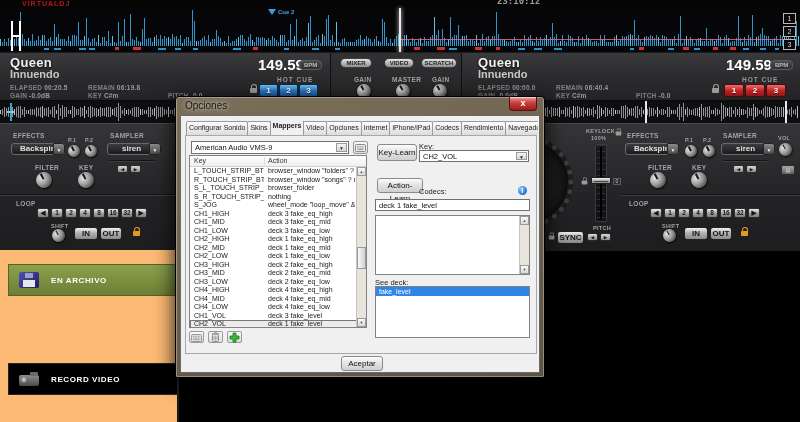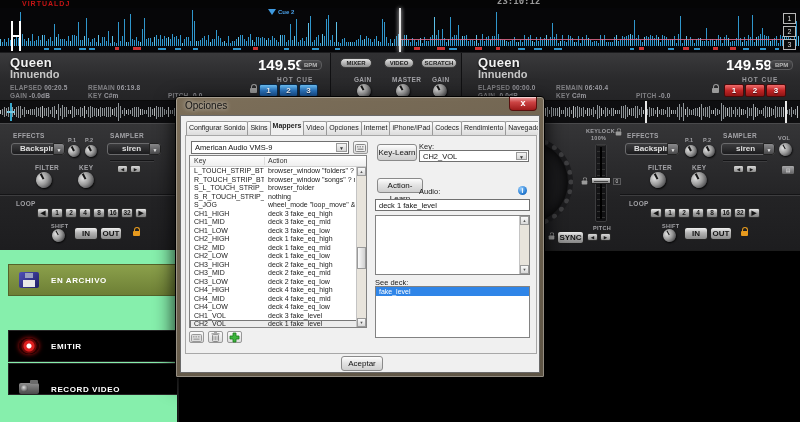--- a/index.html
+++ b/index.html
@@ -71,21 +71,21 @@
   .pslider{position:absolute;left:50px;top:20px;width:12px;height:78px;background:linear-gradient(#1a1a1c,#101012);border:1px solid #3c3c3e;border-radius:2px;}
   .pslider::before{content:"";position:absolute;left:1px;right:1px;top:0;bottom:0;background:repeating-linear-gradient(to bottom,#333 0 1px,transparent 1px 6px);}
   .pslider::after{content:"";position:absolute;left:50%;top:2px;bottom:2px;width:2px;margin-left:-1px;background:#000;}
   .phandle{position:absolute;left:46px;top:53px;width:20px;height:7px;background:linear-gradient(#f2f2f2,#b2b2b2 50%,#8a8a8a);border:1px solid #1e1e1e;border-radius:1px;}
   .phandle::after{content:"";position:absolute;left:2px;right:2px;top:50%;height:1px;background:#444;}
   .pzero{position:absolute;left:68px;top:54px;width:8px;height:7px;background:#2c2c2e;border:1px solid #5a5a5c;color:#ccc;font-size:5px;line-height:5px;text-align:center;}
   .syncbtn{position:absolute;background:linear-gradient(#ededed,#aeaeae 45%,#868686);border:1px solid #1e1e1e;border-radius:3px;font-size:8px;font-weight:bold;color:#141414;text-align:center;line-height:11px;}
   .arrbtn{position:absolute;width:11px;height:8px;background:linear-gradient(#d8d8d8,#8e8e8e);border:1px solid #2a2a2a;border-radius:2px;font-size:4.5px;color:#1a1a1a;text-align:center;line-height:7px;}
 
   
-  .sidebar{position:absolute;left:0;top:250px;width:178px;height:172px;background:#86efac;border-right:1px solid #161616;}
+  .sidebar{position:absolute;left:0;top:250px;width:178px;height:172px;background:#fdba74;border-right:1px solid #161616;}
   .sb-item{position:absolute;left:8px;width:170px;height:32px;background:#000;border:1px solid #262626;display:flex;align-items:center;padding-left:10px;gap:12px;}
   .sb-item.active{background:linear-gradient(#8ba04b,#6d7f35);border-color:#55632a;}
   .sb-label{font-size:8px;font-weight:bold;color:#fff;letter-spacing:.6px;}
   .sb-icon{width:20px;height:16px;position:relative;flex:none;}
   .icn-floppy{background:linear-gradient(135deg,#5050b8,#1e1e64);border-radius:2px;}
   .icn-floppy::before{content:"";position:absolute;left:4px;bottom:1px;width:12px;height:7px;background:#e8e8e8;}
   .icn-floppy::after{content:"";position:absolute;left:6px;top:1px;width:8px;height:5px;background:#9aa0c0;}
   .icn-cd{border-radius:50%;background:radial-gradient(circle,#333 0 2px,#f0e2a2 3px 5px,#c8ae60 6px,#e8d88e 7px,#967c38 9px);}
   .icn-broadcast{border-radius:50%;background:radial-gradient(circle,#fff 0 2px,#e02020 3px 5px,#6e0808 6px 7px,#2a0000 8px);box-shadow:0 0 5px #c01010;}
   .icn-camera{background:linear-gradient(#8e8e8e,#4a4a4a);border-radius:2px;height:11px;margin-top:3px;}
@@ -948,25 +948,21 @@
     <div class="inout" style="left:165px;top:103px;width:22px;height:13px;">OUT</div>
     <div class="lock" style="left:196px;top:107px;"></div>
   </div>
 
   <div class="sidebar">
 
   <div class="sb-item active" style="top: 14px;">
         <span class="sb-icon icn-floppy"></span>
         <span class="sb-label">EN ARCHIVO</span>
       </div>
-      <div class="sb-item" style="top: 80px;">
-        <span class="sb-icon icn-broadcast"></span>
-        <span class="sb-label">EMITIR</span>
-      </div>
-      <div class="sb-item" style="top: 113px; align-items: flex-end;">
+      <div class="sb-item" style="top: 113px;">
         <span class="sb-icon icn-camera"></span>
         <span class="sb-label">RECORD VIDEO</span>
       </div>
     </div>
 
   <div class="browser"></div>
 
   <div class="dialog">
     <div class="dlg-title">Opciones</div>
     <div class="dlg-close">x</div>
@@ -1118,21 +1114,21 @@
           </svg>
       </div>
 
       <div class="wbtn" style="left:196px;top:28px;width:40px;height:17px;line-height:15px;">Key-Learn</div>
       <div class="dlabel" style="left:238px;top:26px;">Key:</div>
       <div class="wcombo" style="left:238px;top:34px;width:110px;height:12px;">
         <span>CH2_VOL</span>
         <span class="warr">▼</span>
       </div>
       <div class="wbtn" style="left:196px;top:62px;width:46px;height:15px;line-height:13px;">Action-Learn</div>
-      <div class="dlabel" style="left:238px;top:71px;">Audio:</div>
+      <div class="dlabel" style="left:238px;top:71px;">Codecs:</div>
       <div class="info-i" style="left:337px;top:70px;">i</div>
       <div class="wcombo" style="left:194px;top:83px;width:155px;height:12px;">
         <span>deck 1 fake_level</span>
       </div>
       <div class="descbox" style="left:194px;top:99px;width:155px;height:60px;">
         <div class="vsb">
           <div class="sa up">▲</div>
           <div class="sa dn">▼</div>
         </div>
       </div>

